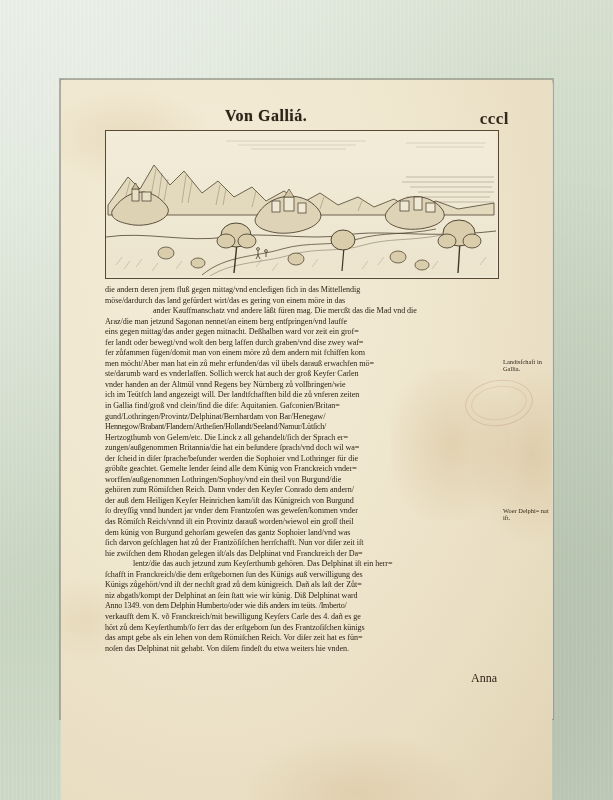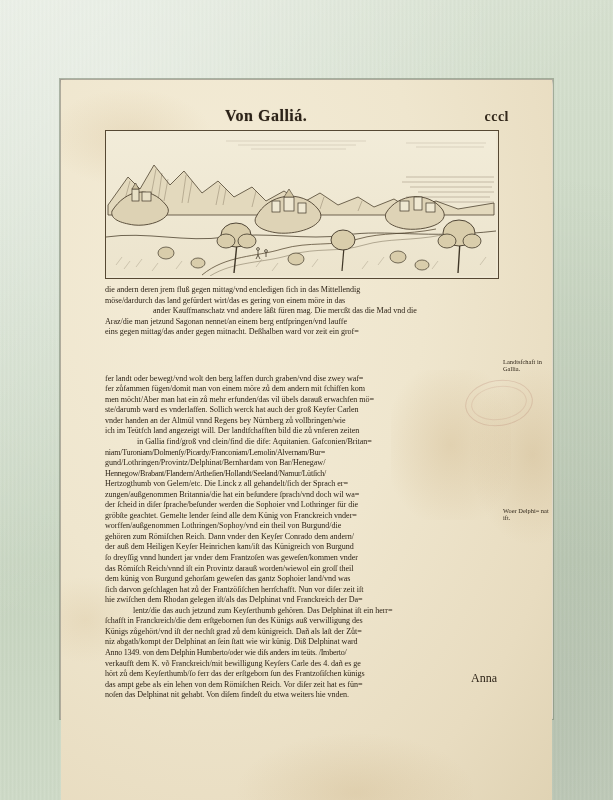--- a/index.html
+++ b/index.html
@@ -106,21 +106,21 @@
     font-weight: bold;
     letter-spacing: 0.5px;
     color: #2b2218;
     text-shadow: 0 0 1px rgba(60,45,25,0.45);
   }
   #folio {
     position: absolute;
     right: 0;
     top: 2px;
     font-family: "Liberation Serif", serif;
-    font-size: 14px;
+    font-size: 17px;
     font-weight: bold;
     color: #33291c;
     letter-spacing: 0.5px;
   }
 
   
   #woodcut {
     position: absolute;
     left: 44px;
     top: 50px;
@@ -330,28 +330,27 @@
       </g>
     </svg>
   </div>
 
   <div id="textblock">
     <div class="line" style="transform: scaleX(1);">die andern deren jrem fluß gegen mittag/vnd encledigen fich in das Mittellendig</div>
     <div class="line" style="transform: scaleX(1);">möse/dardurch das land gefürdert wirt/das es gering von einem möre in das</div>
     <div class="line" style="transform: scaleX(1); margin-left: 48px;">ander Kauffmanschatz vnd andere läßt füren mag. Die mercßt das die Mad vnd die</div>
     <div class="line" style="transform: scaleX(1);">Araz/die man jetzund Sagonan nennet/an einem berg entfpringen/vnd lauffe</div>
     <div class="line" style="transform: scaleX(1);">eins gegen mittag/das ander gegen mitnacht. Deßhalben ward vor zeit ein grof=</div>
-    <div class="line" style="transform: scaleX(1); margin-top: 36px;">fer landt oder bewegt/vnd wolt den berg laffen durch graben/vnd dise zwey waf=</div>
+    <div class="line" style="transform: scaleX(1);">fer landt oder bewegt/vnd wolt den berg laffen durch graben/vnd dise zwey waf=</div>
     <div class="line" style="transform: scaleX(1);">fer zůfammen fügen/domit man von einem möre zů dem andern mit fchiffen kom</div>
     <div class="line" style="transform: scaleX(1);">men möcht/Aber man hat ein zů mehr erfunden/das vil übels darauß erwachfen mö=</div>
     <div class="line" style="transform: scaleX(1);">ste/darumb ward es vnderlaffen. Sollich werck hat auch der groß Keyfer Carlen</div>
     <div class="line" style="transform: scaleX(1);">vnder handen an der Altmül vnnd Regens bey Nürnberg zů vollbringen/wie</div>
     <div class="line" style="transform: scaleX(1);">ich im Teütfch land angezeigt will. Der landtfchafften bild die zů vnferen zeiten</div>
-    <div class="line" style="transform: scaleX(1); margin-left: 32px;">in Gallia find/groß vnd clein/find die dife: Aquitanien. Gafconien/Britan=</div>
-    <div class="line tight" style="transform: scaleX(1);">niam/Turoniam/Dolmenſy/Picardy/Franconiam/Lemolin/Alvernam/Bur=</div>
+    <div class="line" style="transform: scaleX(1);">in Gallia find/groß vnd clein/find die dife: Aquitanien. Gafconien/Britan=</div>
     <div class="line" style="transform: scaleX(1);">gund/Lothringen/Provintz/Delphinat/Bernhardam von Bar/Henegaw/</div>
     <div class="line tight" style="transform: scaleX(1);">Hennegow/Brabant/Flandern/Artheſien/Hollandt/Seeland/Namur/Lütſich/</div>
     <div class="line" style="transform: scaleX(1);">Hertzogthumb von Gelern/etc. Die Linck z all gehandelt/ſich der Sprach er=</div>
     <div class="line" style="transform: scaleX(1);">zungen/außgenommen Britannia/die hat ein beſundere ſprach/vnd doch wil wa=</div>
     <div class="line" style="transform: scaleX(1);">der ſcheid in diſer ſprache/beſunder werden die Sophoier vnd Lothringer für die</div>
     <div class="line" style="transform: scaleX(1);">gröbſte geachtet. Gemelte lender ſeind alle dem Künig von Franckreich vnder=</div>
     <div class="line" style="transform: scaleX(1);">worffen/außgenommen Lothringen/Sophoy/vnd ein theil von Burgund/die</div>
     <div class="line" style="transform: scaleX(1);">gehören zum Römiſchen Reich. Dann vnder den Keyſer Conrado dem andern/</div>
     <div class="line" style="transform: scaleX(1);">der auß dem Heiligen Keyſer Heinrichen kam/iſt das Künigreich von Burgund</div>
     <div class="line" style="transform: scaleX(1);">ſo dreyſſig vnnd hundert jar vnder dem Frantzoſen was geweſen/kommen vnder</div>

